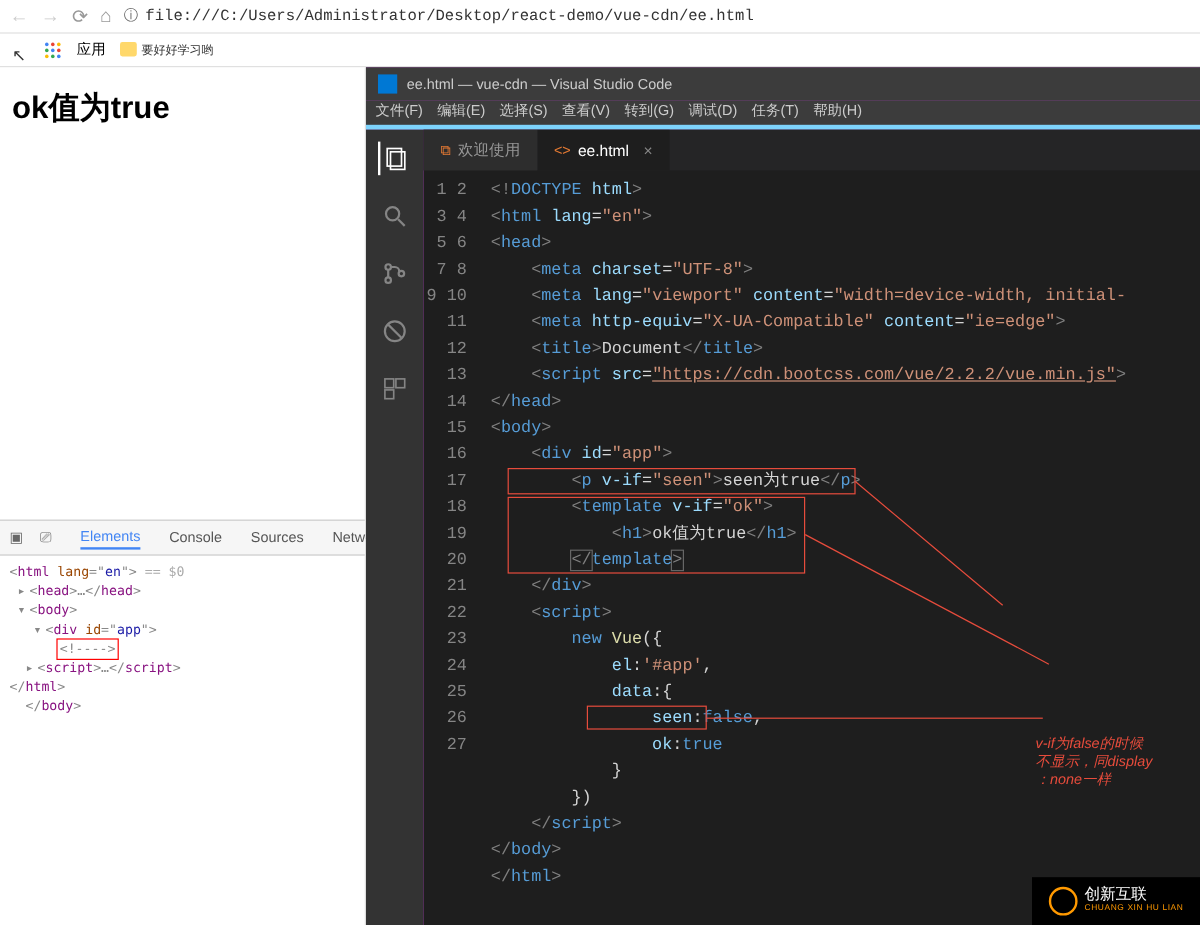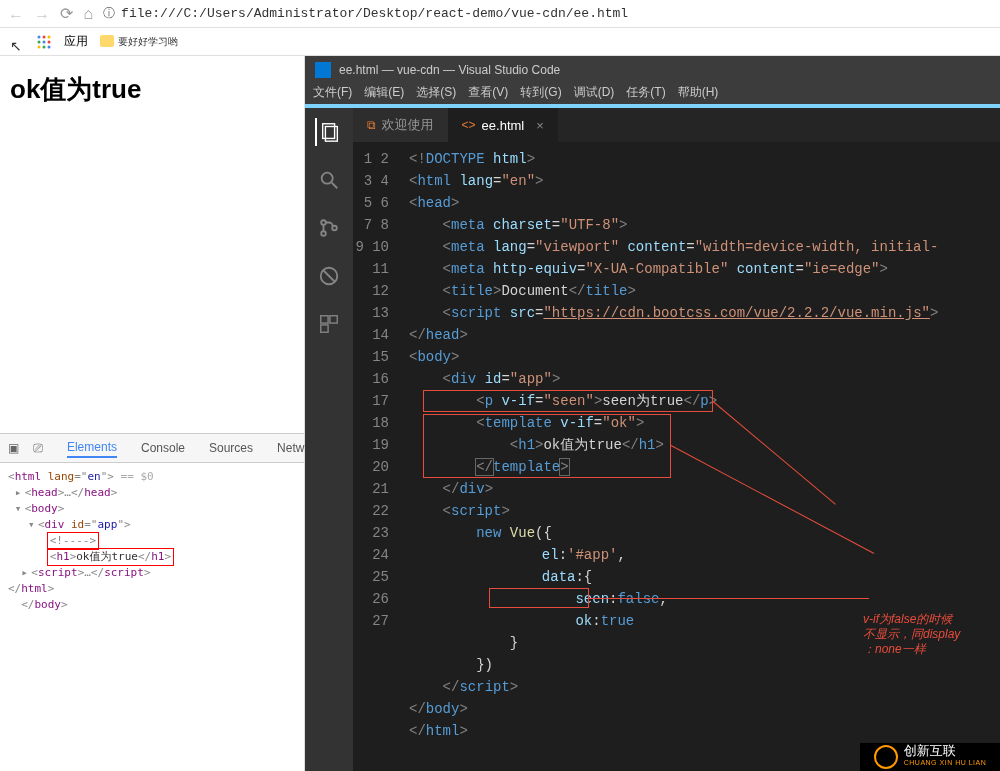--- a/index.html
+++ b/index.html
@@ -55,28 +55,28 @@
 
 .code-area { flex: 1; display: flex; font-family: Consolas, "Courier New", monospace; font-size: 14px; line-height: 22px; overflow: hidden; position: relative; }
 .gutter { width: 48px; text-align: right; color: #858585; padding: 6px 12px 0 0; user-select: none; }
 .code { flex: 1; padding: 6px 0 0 8px; white-space: pre; color: #d4d4d4; position: relative; }
 .tk-p { color: #808080; }
 .tk-t { color: #569cd6; }
 .tk-a { color: #9cdcfe; }
 .tk-s { color: #ce9178; }
 .tk-k { color: #569cd6; }
 .tk-f { color: #dcdcaa; }
-.tk-v { color: #9cdcfe; margin-left: 32px; }
+.tk-v { color: #9cdcfe; }
 .tk-b { color: #569cd6; }
 
 .red-box { position: absolute; border: 1px solid #e74c3c; pointer-events: none; }
 .red-line { position: absolute; background: #e74c3c; height: 1px; pointer-events: none; }
 .anno-text { position: absolute; color: #e74c3c; font-size: 12px; font-family: "Microsoft YaHei", sans-serif; line-height: 15px; }
 
-.logo-badge { position: absolute; right: 0; bottom: 0; width: 140px; height: 28px; background: #000; display: flex; align-items: center; justify-content: center; gap: 6px; }
+.logo-badge { position: absolute; right: 0; bottom: 0; width: 140px; height: 40px; background: #000; display: flex; align-items: center; justify-content: center; gap: 6px; }
 .logo-badge .lg-c { width: 24px; height: 24px; border: 2px solid #ff9900; border-radius: 50%; position: relative; }
 .logo-badge .lg-t { color: #fff; font-size: 13px; display: flex; flex-direction: column; line-height: 12px; }
 .logo-badge .lg-t small { font-size: 7px; color: #ff9900; letter-spacing: 0.5px; }
 </style>
 </head>
 <body>
 
 <div class="browser-bar">
   <span class="nav-arrow disabled">←</span>
   <span class="nav-arrow disabled">→</span>
@@ -126,21 +126,20 @@
       <span class="dt-tab">Sources</span>
       <span class="dt-tab">Netwo</span>
     </div>
 
     <div class="dom-tree">
       <div class="dom-line">&lt;<span class="tag">html</span> <span class="attr">lang</span>="<span class="attrv">en</span>"&gt;<span class="dom-eq"> == $0</span></div>
       <div class="dom-line"> <span class="tri">▸</span>&lt;<span class="tag">head</span>&gt;…&lt;/<span class="tag">head</span>&gt;</div>
       <div class="dom-line"> <span class="tri">▾</span>&lt;<span class="tag">body</span>&gt;</div>
       <div class="dom-line">   <span class="tri">▾</span>&lt;<span class="tag">div</span> <span class="attr">id</span>="<span class="attrv">app</span>"&gt;</div>
       <div class="dom-line">      <span class="dom-highlight">&lt;!----&gt;</span></div>
-      <div class="dom-line">      <span class="dom-highlight">&lt;<span class="tag">h1</span>&gt;<span class="text">ok值为true</span>&lt;/<span class="tag">h1</span>&gt;</span></div>
       <div class="dom-line">  <span class="tri">▸</span>&lt;<span class="tag">script</span>&gt;…&lt;/<span class="tag">script</span>&gt;</div>
       <div class="dom-line">&lt;/<span class="tag">html</span>&gt;</div>
       <div class="dom-line">  &lt;/<span class="tag">body</span>&gt;</div>
     </div>
   </div>
 
   <div class="vscode">
     <div class="vs-title">
       <span class="vs-logo"></span>
       <span>ee.html — vue-cdn — Visual Studio Code</span>

